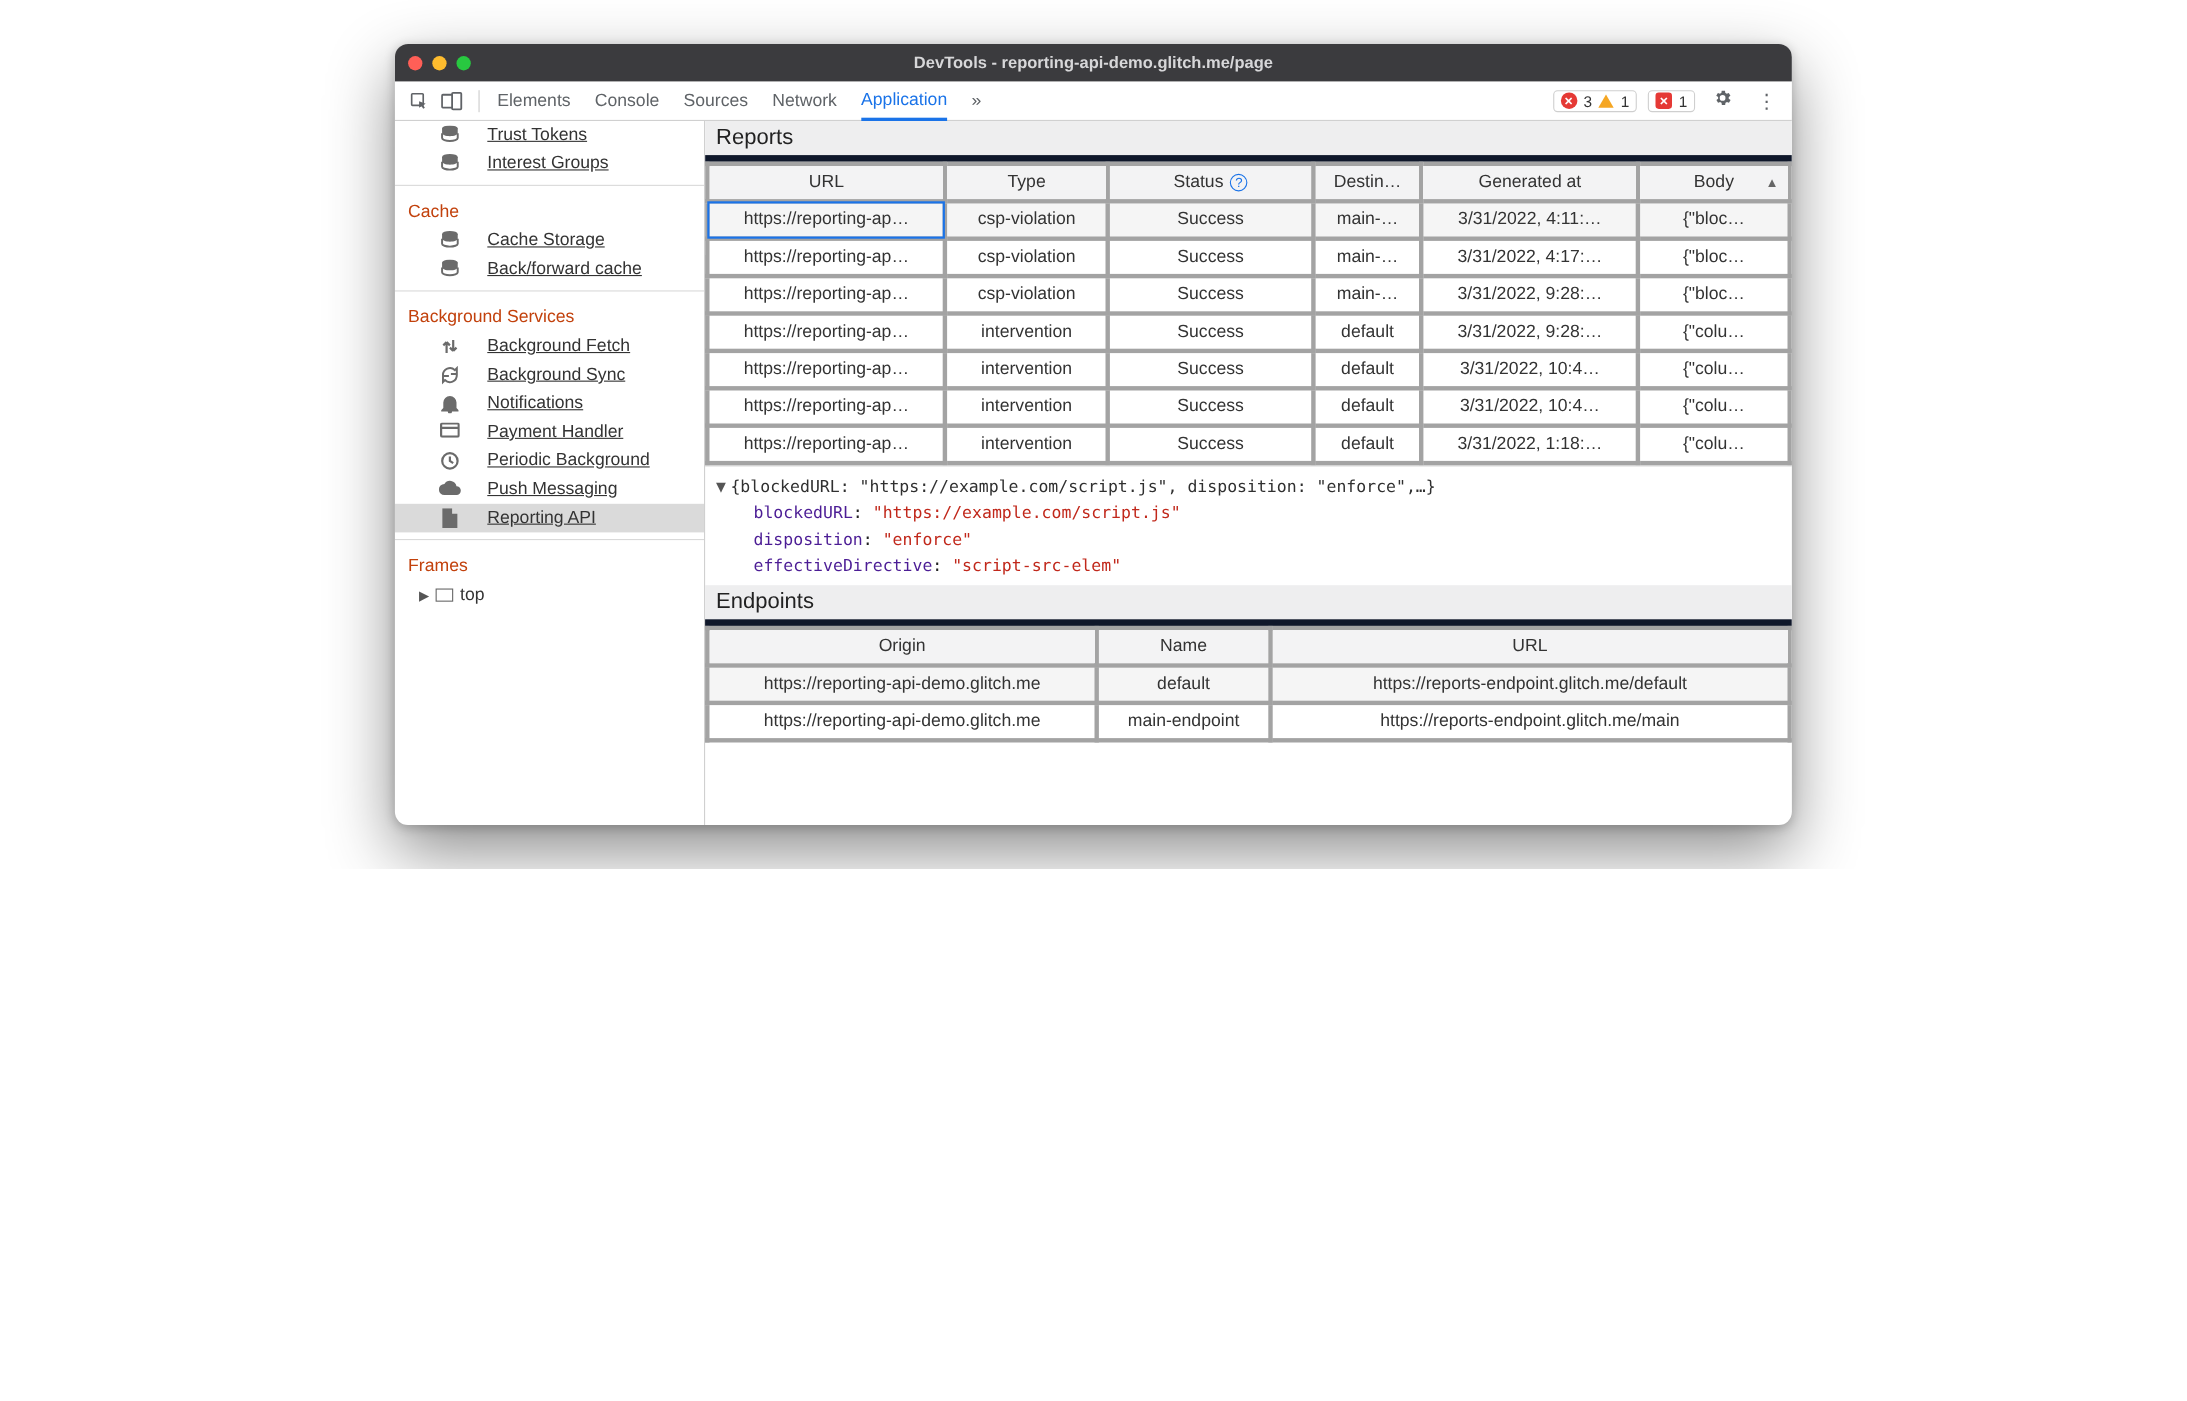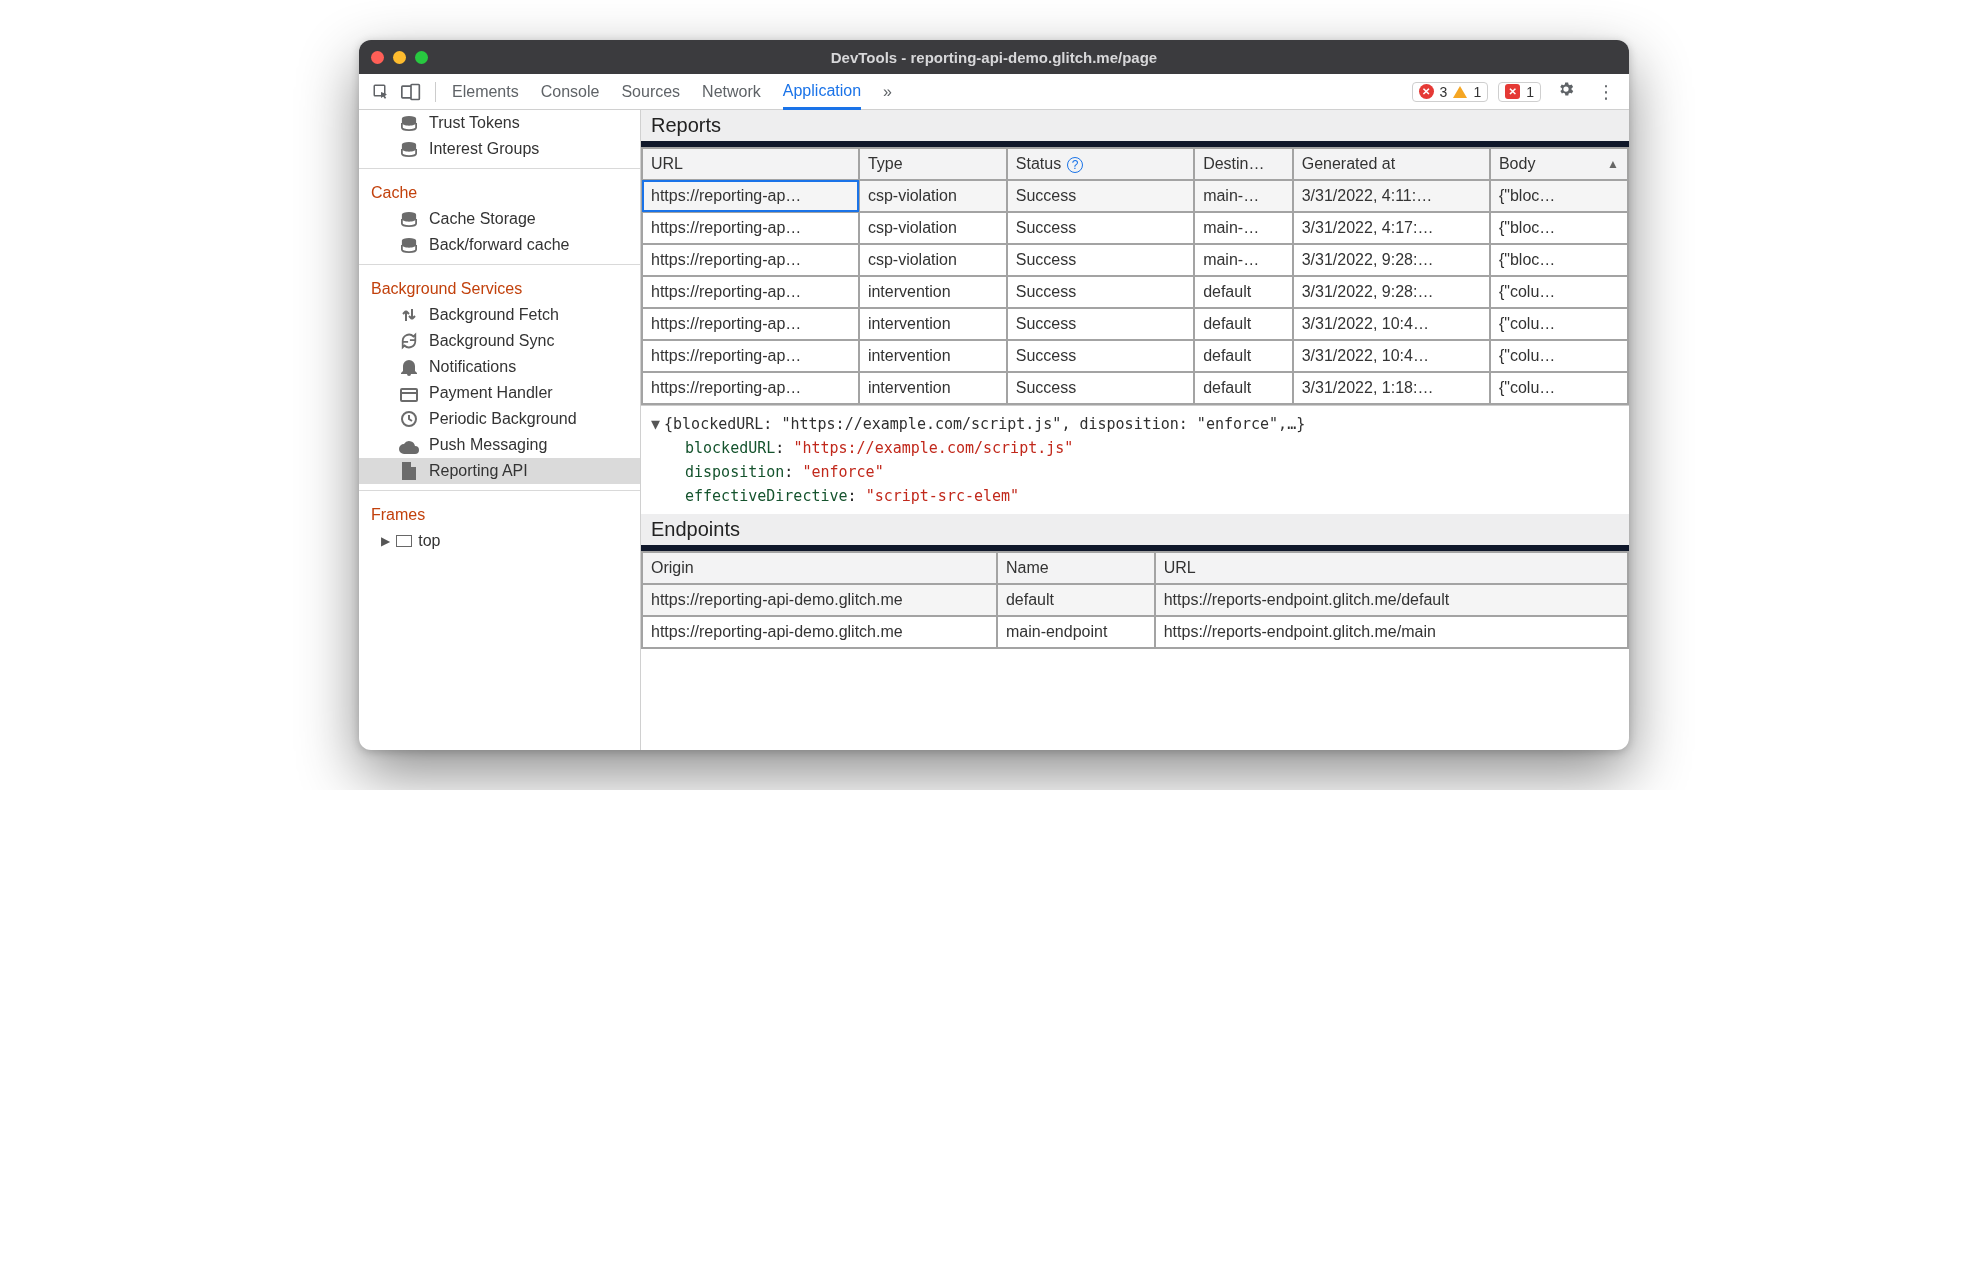--- a/index.html
+++ b/index.html
@@ -61,39 +61,39 @@
   .tri { width:0;height:0;border-left:7px solid transparent;border-right:7px solid transparent;border-bottom:12px solid #f5a623; position:relative;}
   .sq { width:15px;height:15px;background:#e53935;border-radius:3px;display:inline-flex;align-items:center;justify-content:center;color:#fff;font-size:10px;font-weight:700;}
   .gear, .more { color:#5f6367; font-size:18px; padding:0 6px;}
   
   .body { display:flex; height: 640px; }
   .sidebar {
     width: 282px; border-right:1px solid #d0d0d0;
     overflow:hidden; font-size:16px; color:#333;
   }
   .side-group-title { padding: 9px 12px 4px 12px; color:#c2410c; font-size:16px;}
-  .side-item { display:flex; align-items:flex-end; gap:10px; padding:4px 10px 4px 40px; color:#333;}
+  .side-item { display:flex; align-items:flex-start; gap:24px; padding:4px 10px 4px 40px; color:#333;text-decoration:underline;}
   .side-item.selected { background:#dadada;}
   .side-item .icn { width:20px; display:flex; justify-content:center; color:#6b6b6b;}
   .side-hr { border:none;border-top:1px solid #d9d9d9; margin:6px 0;}
   .frames-row{display:flex;align-items:center;gap:6px;padding:4px 10px 4px 22px;}
   
   .main { flex:1; display:flex; flex-direction:column; overflow:hidden; }
   .section-hdr { background:#eeeeef; border-bottom:6px solid #0f172a; padding:4px 10px; font-size:20px; color:#222;}
   table { width:100%; border-collapse:collapse; table-layout:fixed;}
-  th, td { border:2px solid #a3a3a3; padding:6px 8px; text-align:left; font-size:16px; white-space:nowrap; overflow:hidden; text-overflow:ellipsis;}
+  th, td { border:4px solid #a3a3a3; padding:6px 8px; text-align:center; font-size:16px; white-space:nowrap; overflow:hidden; text-overflow:ellipsis;}
   th { background:#f3f3f4; font-weight:400; color:#333; position:relative;}
   tbody tr.selected td:first-child { outline:2px solid #1a73e8; outline-offset:-2px;}
   tbody tr:first-child td { background:#f5f5f5;}
   .help-icon { color:#1a73e8; border:1.5px solid #1a73e8; border-radius:50%; width:16px;height:16px; display:inline-flex;align-items:center;justify-content:center;font-size:12px;margin-left:6px;}
   .sort-arrow{position:absolute;right:8px;top:8px;color:#666;font-size:12px;}
   
   .detail { padding:6px 10px; font-family: Menlo, Consolas, monospace; font-size:15px; color:#222; border-top:1px solid #ccc; line-height:1.6; overflow:hidden;}
   .detail .disclosure{color:#555;margin-right:4px;}
-  .k{color:#14532d;}
+  .k{color:#4c1d95;}
   .v{color:#c1281b;}
   .summary{color:#303030;}
   .indent{padding-left:34px;}
   .chevron-double{letter-spacing:-4px;}
   .frame-icon{width:16px;height:12px;border:1.5px solid #676767;display:inline-block;}
 </style>
 </head>
 <body>
 
 <div class="window">

